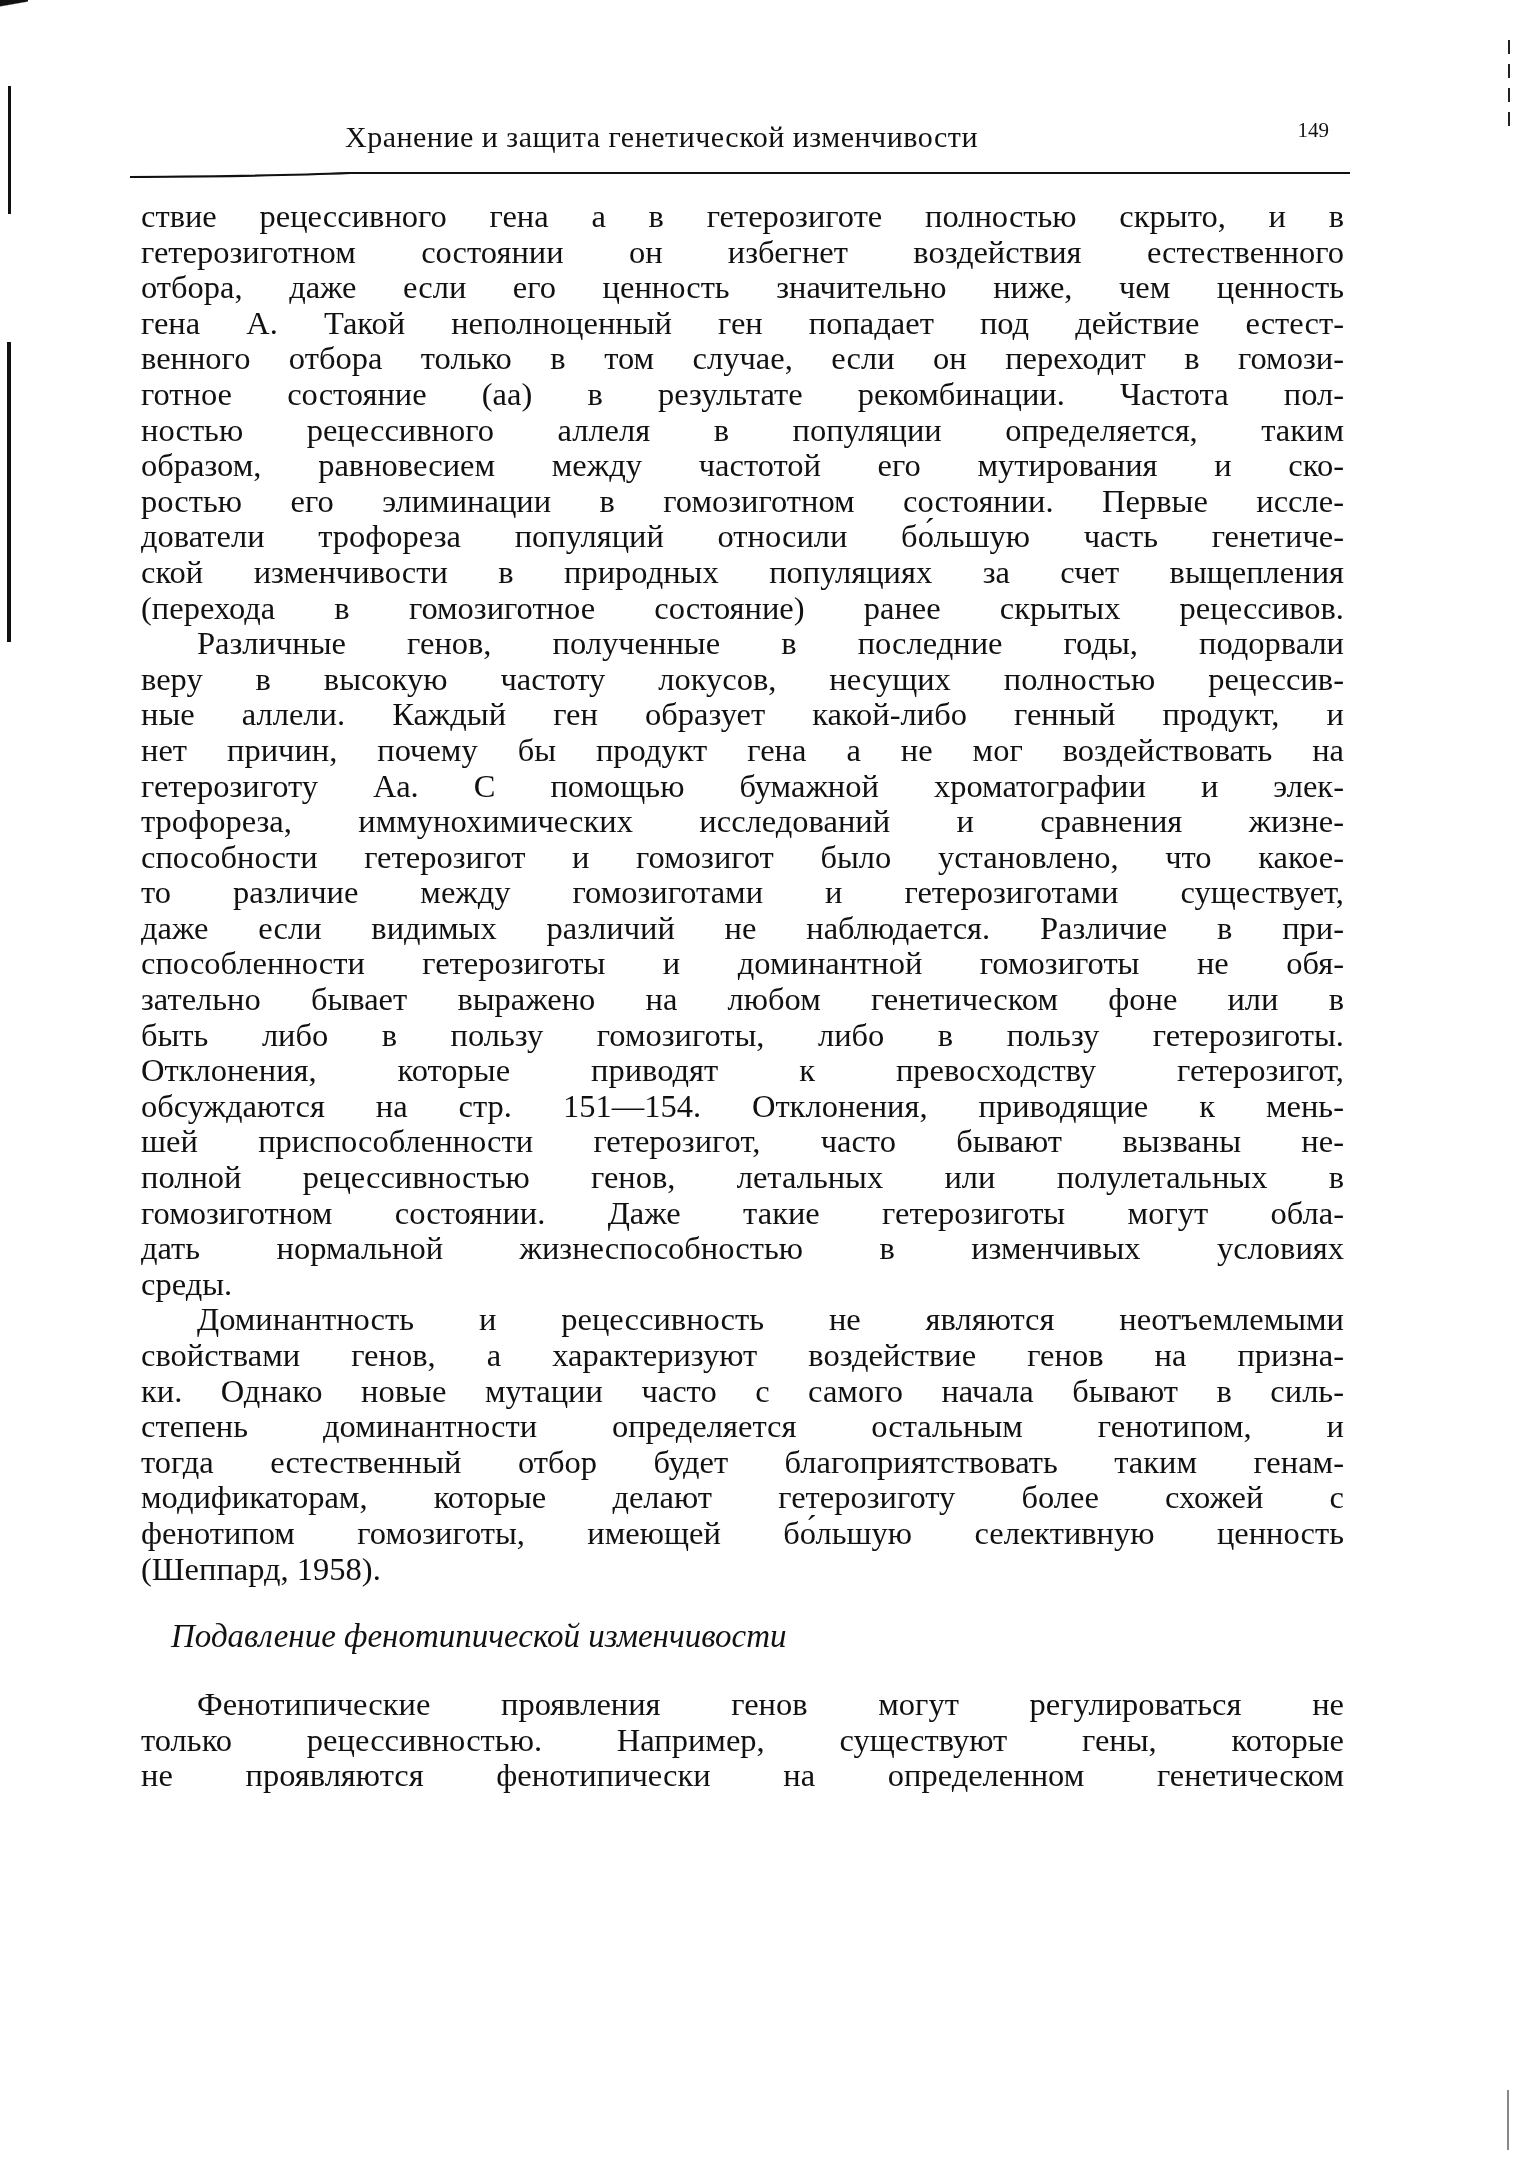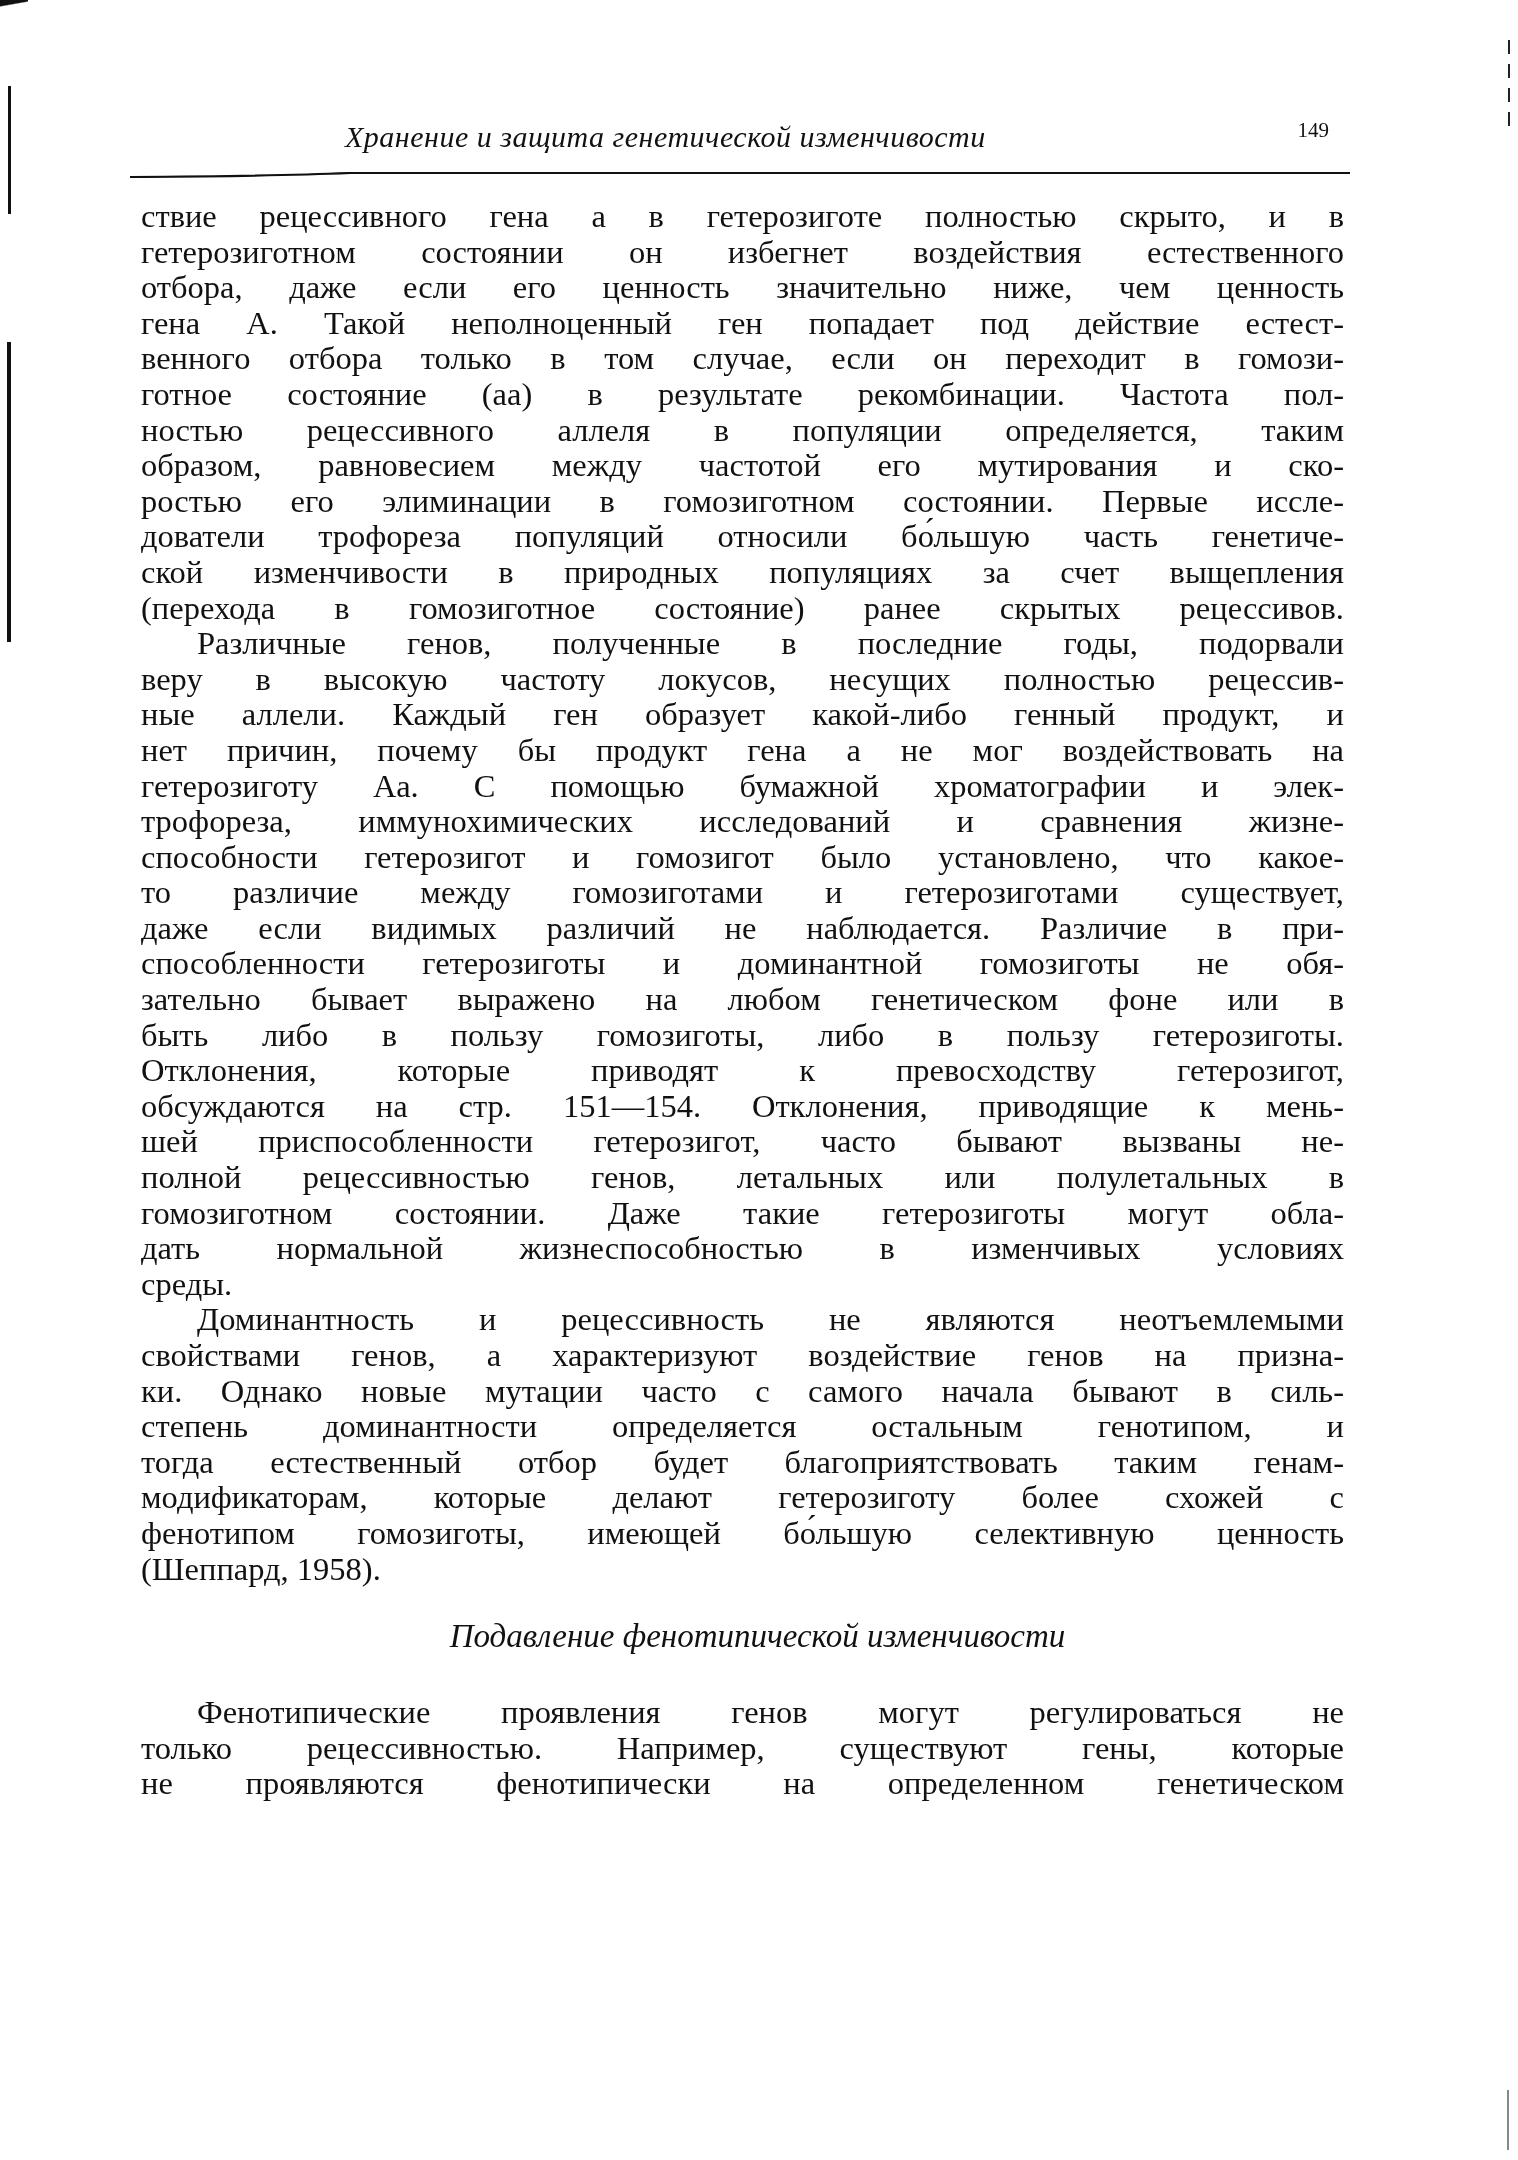--- a/index.html
+++ b/index.html
@@ -15,21 +15,21 @@
     .scan-edge-left-1 { position: absolute; left: 8px; top: 86px; width: 3px; height: 128px; background: #111; }
     .scan-edge-left-2 { position: absolute; left: 7px; top: 342px; width: 4px; height: 300px; background: #111; }
     .scan-edge-right { position: absolute; right: 8px; top: 40px; width: 2px; height: 90px; background: repeating-linear-gradient(#222 0 14px, transparent 14px 24px); }
     .scan-edge-right-b { position: absolute; right: 9px; bottom: 10px; width: 2px; height: 60px; background: #888; }
 
     .running-head {
       position: absolute; left: 345px; top: 120px; width: 1000px; height: 40px;
     }
     .running-title {
       position: absolute; left: 0; top: 0;
-      font-style: italic; font-size: 30px; letter-spacing: 0.5px;
+      font-size: 30px; letter-spacing: 0.5px;
     }
     .page-number {
       position: absolute; right: 16px; top: -2px;
       font-size: 21px;
     }
     .head-rule {
       position: absolute; left: 130px; top: 172px; width: 1220px; height: 4px;
     }
     .head-rule svg { display: block; }
 
@@ -37,22 +37,22 @@
       position: absolute; left: 141px; top: 199px; width: 1203px;
       font-size: 32.5px; line-height: 35.6px;
     }
     .line {
       display: block; white-space: nowrap; text-align: justify;
       text-align-last: justify; height: 35.6px;
     }
     .line.last { text-align-last: left; }
     .line.indent { padding-left: 56px; }
     .section-heading {
-      display: block; text-align: center; font-style: italic;
-      font-size: 33px; height: 40px; margin-top: 32px; margin-bottom: 36px;
+      display: block; text-align: left; font-style: italic;
+      font-size: 33px; height: 40px; margin-top: 32px; margin-bottom: 28px;
       padding-left: 30px;
     }
   </style>
 </head>
 <body>
 
 <div class="scan-corner"></div>
 <div class="scan-edge-left-1"></div>
 <div class="scan-edge-left-2"></div>
 <div class="scan-edge-right"></div>

